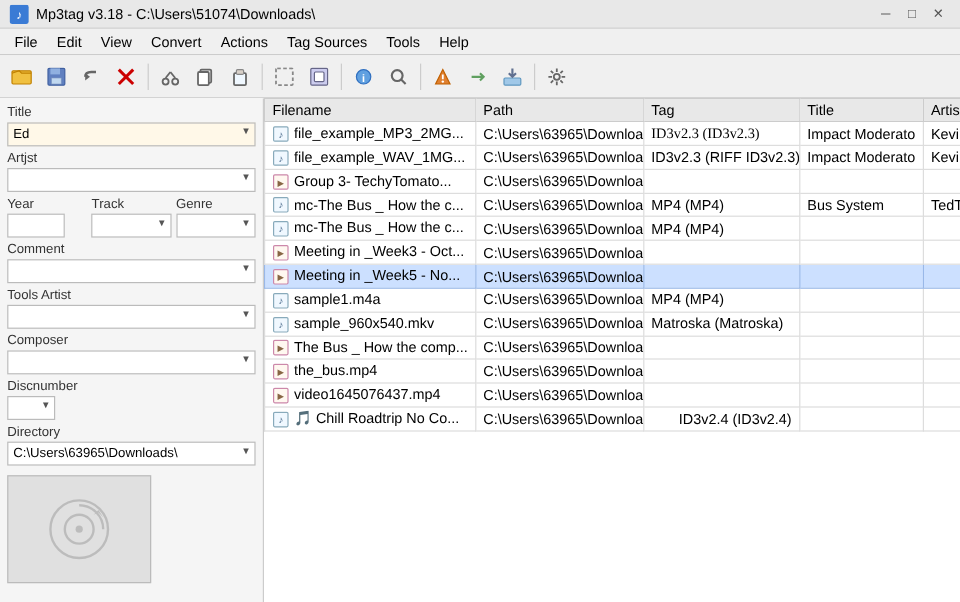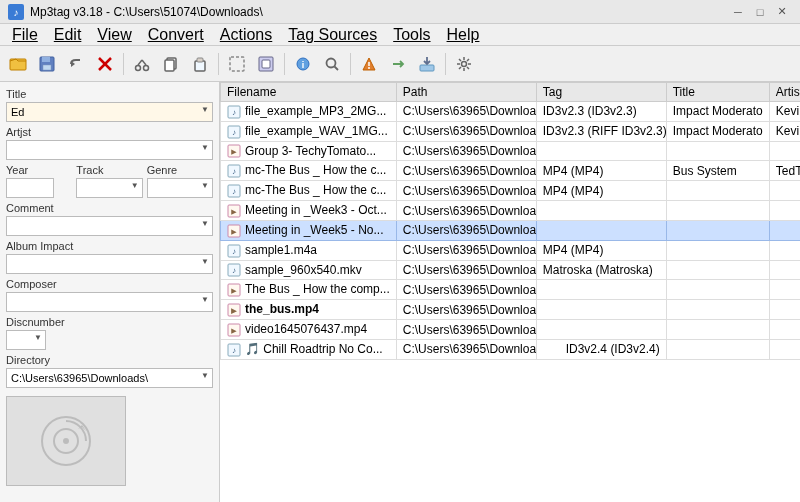--- a/index.html
+++ b/index.html
@@ -54,25 +54,24 @@
       background: #f0f0f0;
       height: 22px;
       display: flex;
       align-items: center;
       padding: 0 4px;
       border-bottom: 1px solid #ccc;
     }
     .menu-item {
       padding: 2px 8px;
       cursor: pointer;
-      font-size: 16px;
+      font-size: 12px;
       height: 100%;
       display: flex;
       align-items: center;
-      text-decoration: underline;
     }
     .toolbar {
       background: #f0f0f0;
       height: 36px;
       display: flex;
       align-items: center;
       padding: 2px 4px;
       border-bottom: 1px solid #ccc;
       gap: 1px;
     }
@@ -377,21 +376,21 @@
         </div>
       </div>
     </div>
     <div class="field-group">
       <label class="field-label">Comment</label>
       <div class="dropdown-wrapper">
         <input class="field-input" style="">
       </div>
     </div>
     <div class="field-group">
-      <label class="field-label">Album Impact</label>
+      <label class="field-label">Tools Artist</label>
       <div class="dropdown-wrapper">
         <input class="field-input" style="">
       </div>
     </div>
     <div class="field-group">
       <label class="field-label">Composer</label>
       <div class="dropdown-wrapper">
         <input class="field-input" style="">
       </div>
     </div>
@@ -430,21 +429,21 @@
             <th class="col-artist">Artist</th>
           </tr>
         </thead>
         <tbody id="file-table-body">
         <tr>
               <td style="max-width: 180px;"><span style="display: inline-block; width: 14px; height: 14px; margin-right: 4px; vertical-align: middle;"><svg width="14" height="14" viewBox="0 0 14 14">
                     <rect x="1" y="1" width="12" height="12" rx="1" fill="#f0f8ff" stroke="#8ab" stroke-width="1"></rect>
                     <text x="7" y="10" text-anchor="middle" font-size="8" fill="#468">♪</text>
                   </svg></span><span>file_example_MP3_2MG...</span></td>
               <td style="max-width: 140px; overflow: hidden;">C:\Users\63965\Downloa...</td>
-              <td style="max-width: 130px;">ID3v2.3 (ID3v2.3)</td>
+              <td style="max-width: 130px; font-family: Liberation Serif, serif;">ID3v2.3 (ID3v2.3)</td>
               <td style="max-width: 130px;">Impact Moderato</td>
               <td style="max-width: 120px;">Kevin MacLeod</td>
             </tr>
             <tr>
               <td style="max-width: 180px;"><span style="display: inline-block; width: 14px; height: 14px; margin-right: 4px; vertical-align: middle;"><svg width="14" height="14" viewBox="0 0 14 14">
                     <rect x="1" y="1" width="12" height="12" rx="1" fill="#f0f8ff" stroke="#8ab" stroke-width="1"></rect>
                     <text x="7" y="10" text-anchor="middle" font-size="8" fill="#468">♪</text>
                   </svg></span><span>file_example_WAV_1MG...</span></td>
               <td style="max-width: 140px; overflow: hidden;">C:\Users\63965\Downloa...</td>
               <td style="max-width: 130px;">ID3v2.3 (RIFF ID3v2.3)</td>
@@ -525,21 +524,21 @@
               <td style="max-width: 180px; margin-top: 33px;"><span style="display: inline-block; width: 14px; height: 14px; margin-right: 4px; vertical-align: middle;"><svg width="14" height="14" viewBox="0 0 14 14">
                     <rect x="1" y="1" width="12" height="12" rx="1" fill="#fff8f0" stroke="#c8a" stroke-width="1"></rect>
                     <text x="7" y="10" text-anchor="middle" font-size="7" fill="#864">▶</text>
                   </svg></span><span>The Bus _ How the comp...</span></td>
               <td style="max-width: 140px; overflow: hidden;">C:\Users\63965\Downloa...</td>
               <td style="max-width: 130px;"></td>
               <td style="max-width: 130px;"></td>
               <td style="max-width: 120px;"></td>
             </tr>
             <tr>
-              <td style="max-width: 180px; font-weight: bold;"><span style="display: inline-block; width: 14px; height: 14px; margin-right: 4px; vertical-align: middle;"><svg width="14" height="14" viewBox="0 0 14 14">
+              <td style="max-width: 180px;"><span style="display: inline-block; width: 14px; height: 14px; margin-right: 4px; vertical-align: middle;"><svg width="14" height="14" viewBox="0 0 14 14">
                     <rect x="1" y="1" width="12" height="12" rx="1" fill="#fff8f0" stroke="#c8a" stroke-width="1"></rect>
                     <text x="7" y="10" text-anchor="middle" font-size="7" fill="#864">▶</text>
                   </svg></span><span>the_bus.mp4</span></td>
               <td style="max-width: 140px; overflow: hidden;">C:\Users\63965\Downloa...</td>
               <td style="max-width: 130px;"></td>
               <td style="max-width: 130px;"></td>
               <td style="max-width: 120px;"></td>
             </tr>
             <tr>
               <td style="max-width: 180px; margin-left: 28px;"><span style="display: inline-block; width: 14px; height: 14px; margin-right: 4px; vertical-align: middle;"><svg width="14" height="14" viewBox="0 0 14 14">

